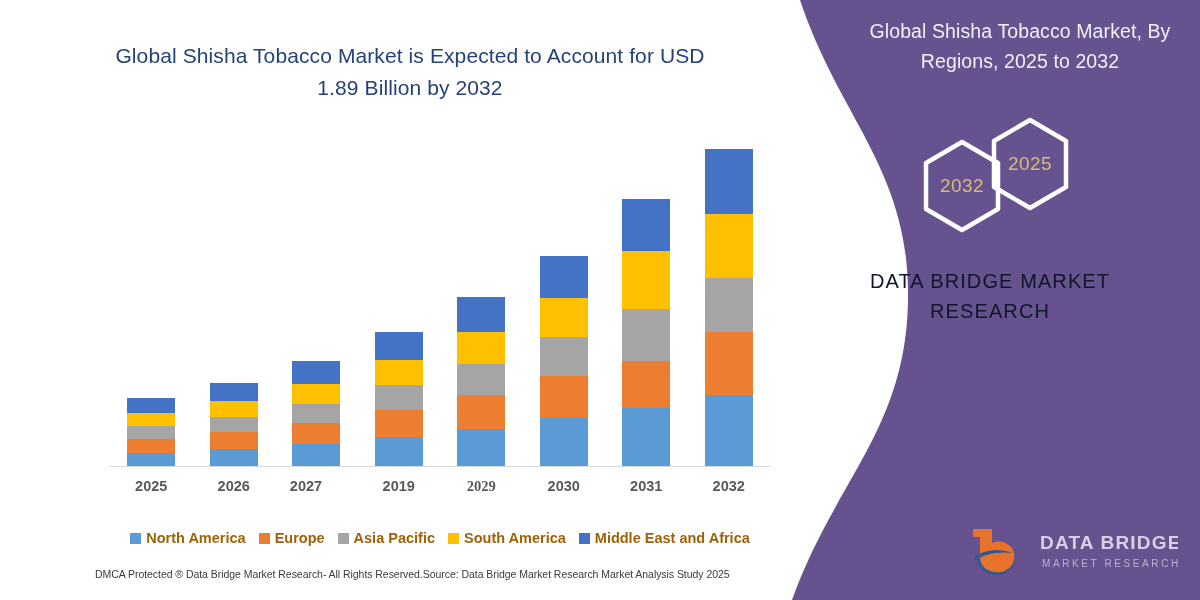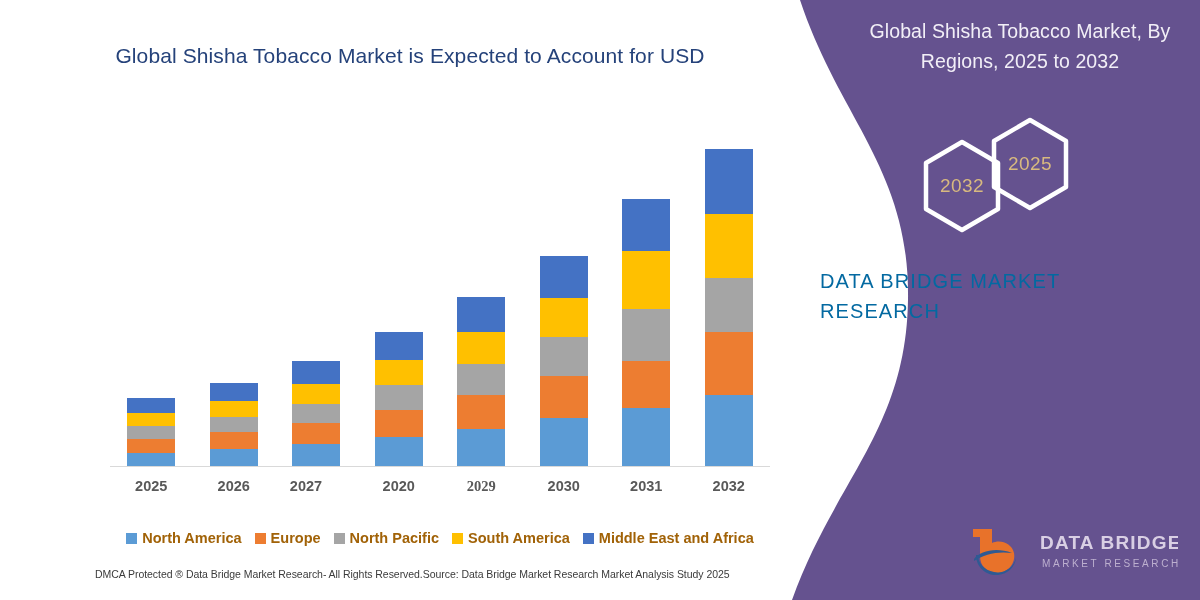--- a/index.html
+++ b/index.html
@@ -81,21 +81,22 @@
     letter-spacing: 0.4px;
   }
   .hex-2032 { left: 24px; top: 22px; }
   .hex-2025 { left: 92px; top: 0px; }
 
   .brand-name {
     position: absolute;
     top: 258px;
     left: 40px;
     width: 340px;
-    color: #0369a1;
+    text-align: center;
+    color: #0f172a;
     font-size: 20px;
     line-height: 30px;
     letter-spacing: 1.1px;
     font-weight: 400;
   }
 
   
   .brand-logo {
     position: absolute;
     left: 188px;
@@ -204,20 +205,21 @@
   }
   .footer-right { margin-right: 4px; }
 </style>
 </head>
 <body>
 
 <div id="infographic">
 
   <div class="chart-title">
     <div>Global Shisha Tobacco Market is Expected to Account for USD</div>
+    <div>1.89 Billion by 2032</div>
   </div>
 
   <div class="plot" id="plot">
       <div class="bar-group" style="left: 17.25px;">
         <div class="seg" title="Middle East and Africa 2025: 0.085" style="height: 14.4815px; background: rgb(68, 114, 196);"></div>
         <div class="seg" title="South America 2025: 0.08" style="height: 13.6296px; background: rgb(255, 192, 0);"></div>
         <div class="seg" title="Asia Pacific 2025: 0.075" style="height: 12.7778px; background: rgb(165, 165, 165);"></div>
         <div class="seg" title="Europe 2025: 0.08" style="height: 13.6296px; background: rgb(237, 125, 49);"></div>
         <div class="seg" title="North America 2025: 0.085" style="height: 14.4815px; background: rgb(91, 155, 213);"></div>
       </div>
@@ -269,39 +271,39 @@
         <div class="seg" title="Asia Pacific 2032: 0.315" style="height: 53.6667px; background: rgb(165, 165, 165);"></div>
         <div class="seg" title="Europe 2032: 0.375" style="height: 63.8889px; background: rgb(237, 125, 49);"></div>
         <div class="seg" title="North America 2032: 0.42" style="height: 71.5556px; background: rgb(91, 155, 213);"></div>
       </div>
     </div>
   <div class="axis-line"></div>
   <div class="x-labels" id="xlabels">
       <div class="x-label" style="left: 6.25px;">2025</div>
       <div class="x-label" style="left: 88.75px;">2026</div>
       <div class="x-label" style="left: 161px;">2027</div>
-      <div class="x-label" style="left: 253.75px;">2020</div>
+      <div class="x-label" style="left: 253.75px;">2019</div>
       <div class="x-label" style="left: 336.25px; font-family: Liberation Serif, serif;">2029</div>
       <div class="x-label" style="left: 418.75px;">2030</div>
       <div class="x-label" style="left: 501.25px;">2031</div>
       <div class="x-label" style="left: 583.75px;">2032</div>
     </div>
 
   <div class="legend" id="legend">
       <div class="legend-item">
         <span class="legend-swatch" style="background: rgb(91, 155, 213);"></span>
         <span class="legend-text">North America</span>
       </div>
       <div class="legend-item">
         <span class="legend-swatch" style="background: rgb(237, 125, 49);"></span>
         <span class="legend-text">Europe</span>
       </div>
       <div class="legend-item">
         <span class="legend-swatch" style="background: rgb(165, 165, 165);"></span>
-        <span class="legend-text">North Pacific</span>
+        <span class="legend-text">Asia Pacific</span>
       </div>
       <div class="legend-item">
         <span class="legend-swatch" style="background: rgb(255, 192, 0);"></span>
         <span class="legend-text">South America</span>
       </div>
       <div class="legend-item">
         <span class="legend-swatch" style="background: rgb(68, 114, 196);"></span>
         <span class="legend-text">Middle East and Africa</span>
       </div>
     </div>

